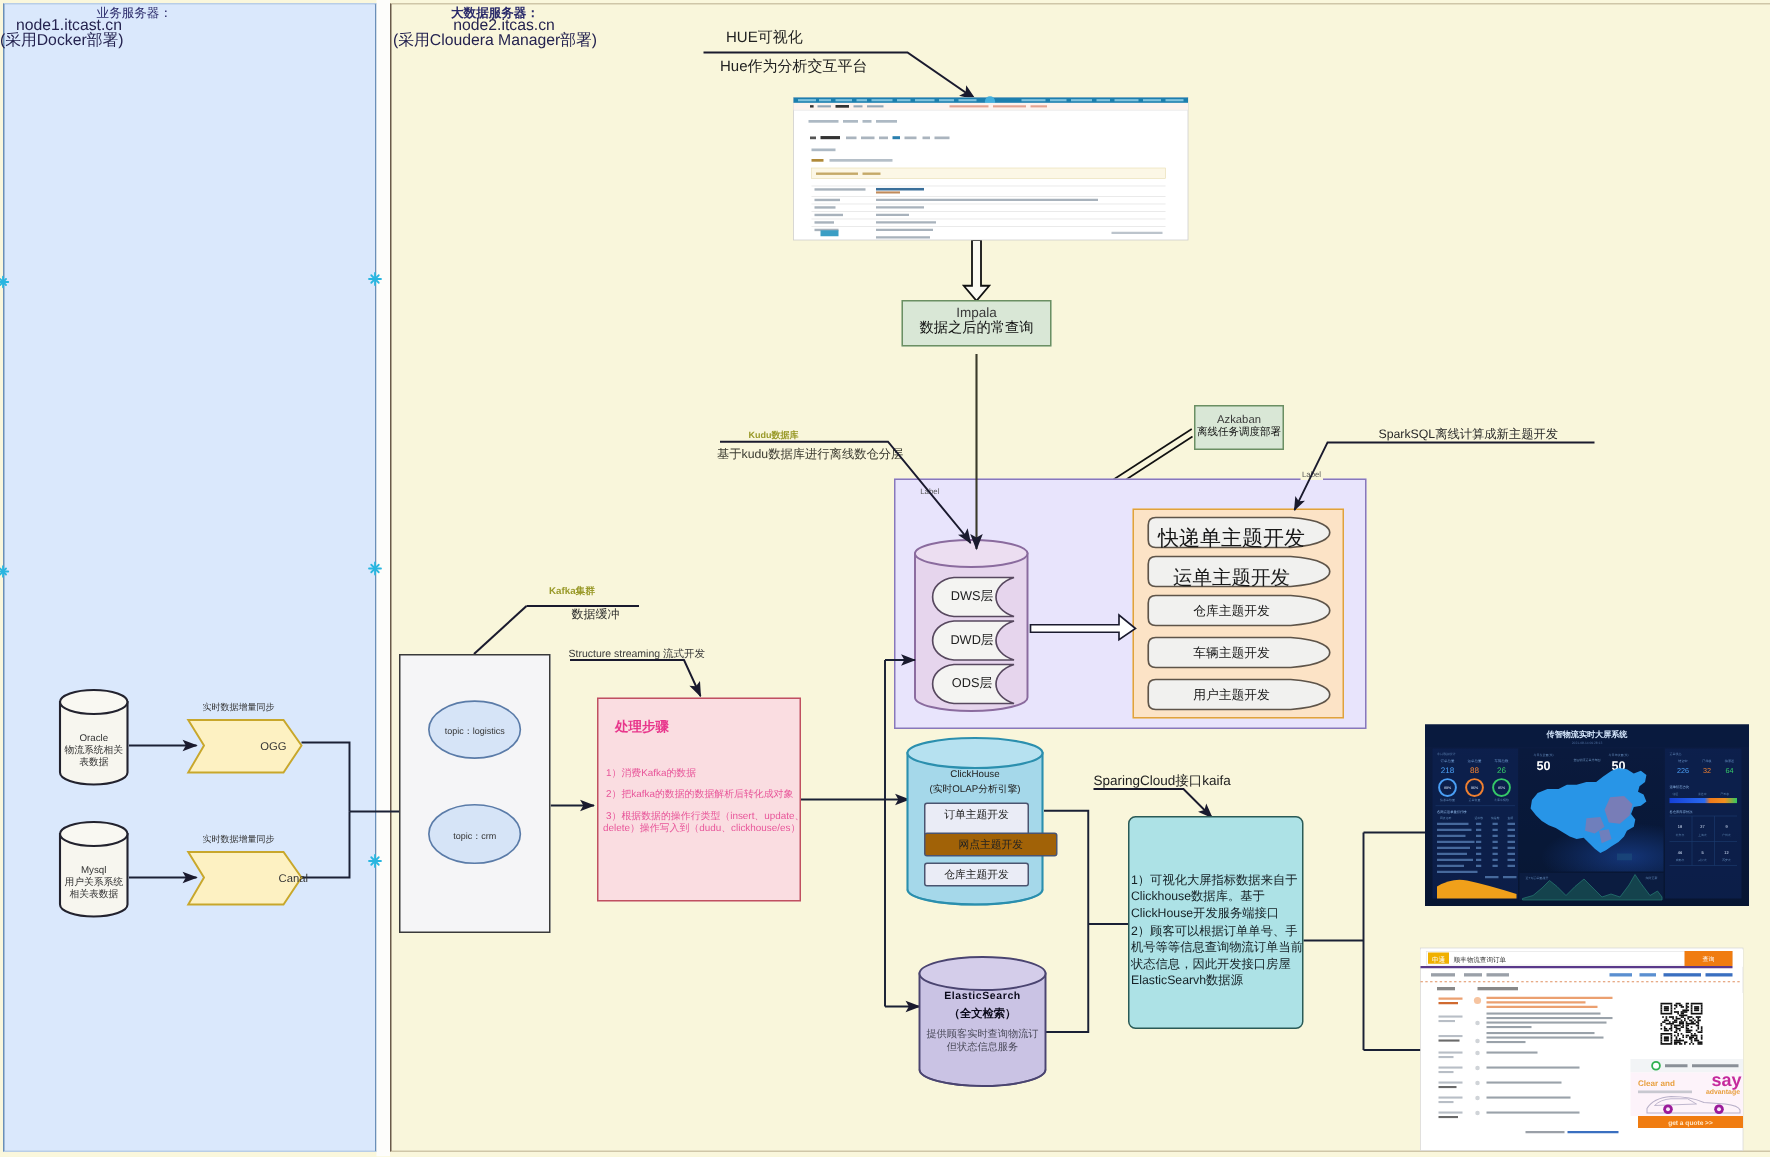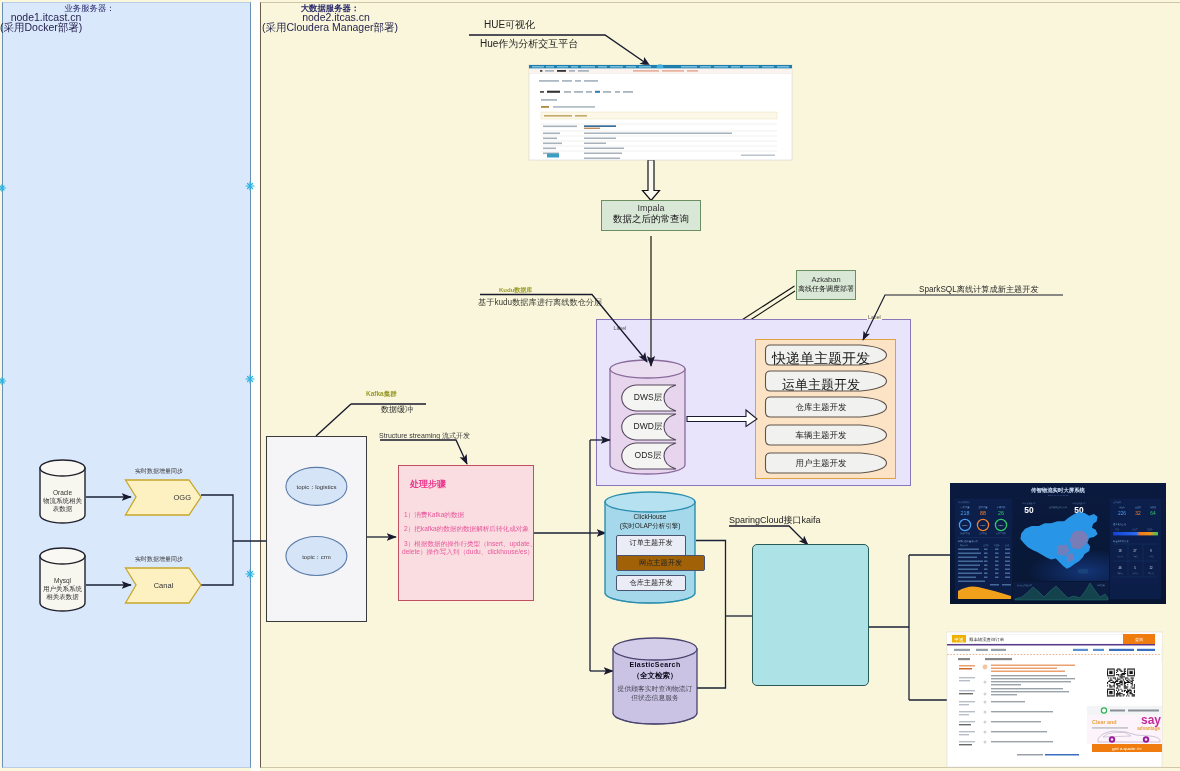--- a/index.html
+++ b/index.html
@@ -145,21 +145,21 @@
     <span>Oracle</span><br>
     <span>物流系统相关</span><br>
     <span>表数据</span>
   </div>
   <div class="txt" style="left:38px;top:577px;width:49px;text-align:center;font-size:6.5px;color:#333;line-height:8px;white-space:normal;">
     <span>Mysql</span><br>
     <span>用户关系系统</span><br>
     <span>相关表数据</span>
   </div>
   <div class="txt" style="left:136px;top:493px;width:55px;text-align:right;font-size:7.5px;color:#333;">OGG</div>
-  <div class="txt" style="left:136px;top:581px;width:55px;text-align:center;font-size:7.5px;color:#333;">Canal</div>
+  <div class="txt" style="left:136px;top:581px;width:55px;text-align:center;font-size:7.5px;color:#333;padding-left:32px;">Canal</div>
   <div class="txt" style="left:124px;top:467px;width:70px;text-align:center;font-size:6px;color:#333;">实时数据增量同步</div>
   <div class="txt" style="left:124px;top:555px;width:70px;text-align:center;font-size:6px;color:#333;">实时数据增量同步</div>
 
   <div class="abs" style="left:266px;top:436px;width:101px;height:186px;background:#f5f5f7;border:1px solid #3a3a3a;"></div>
   <svg width="1180" height="771" viewBox="0 0 1180 771">
     <ellipse cx="316.4" cy="486.4" rx="30.5" ry="19" fill="#d6e4f7" stroke="#5a7ba8" stroke-width="1.1"></ellipse>
     <ellipse cx="316.4" cy="556" rx="30.5" ry="19.5" fill="#d6e4f7" stroke="#5a7ba8" stroke-width="1.1"></ellipse>
   </svg>
   <div class="txt" style="left:286px;top:483px;width:61px;text-align:center;font-size:6px;color:#333;">topic：logistics</div>
   <div class="txt" style="left:286px;top:553px;width:61px;text-align:center;font-size:6px;color:#333;">topic：crm</div>
@@ -799,14 +799,23 @@
     <path d="M 151 107 Q 155 100 167 99 Q 180 99 189 103 L 203 104 Q 212 105 213 108 L 213 110 L 151 110 Z" fill="none" stroke="#b8b0c8" stroke-width="0.7"></path>
     <path d="M 156 105 Q 160 101 167 100.5 L 178 100.5 L 184 104 Z" fill="none" stroke="#b8b0c8" stroke-width="0.6"></path>
     <circle cx="165" cy="107.5" r="3.2" fill="#9a1a9a"></circle>
       <circle cx="165" cy="107.5" r="1.3" fill="#f8e8f8"></circle>
     <circle cx="199" cy="107.5" r="3.2" fill="#9a1a9a"></circle>
       <circle cx="199" cy="107.5" r="1.3" fill="#f8e8f8"></circle>
     <rect x="145" y="112" width="70" height="8" fill="#f07c10"></rect>
     <text x="180" y="117.8" fill="#ffe8c8" font-size="4.4" text-anchor="middle" font-family="sans-serif" font-weight="bold">get a quote &gt;&gt;</text>
   </svg>
 
+  <div class="abs" style="left:754px;top:581px;width:118px;font-size:8.2px;color:#152025;line-height:11.2px;">
+    <div>1）可视化大屏指标数据来自于</div>
+    <div>Clickhouse数据库。基于</div>
+    <div>ClickHouse开发服务端接口</div>
+    <div>2）顾客可以根据订单单号、手</div>
+    <div>机号等等信息查询物流订单当前</div>
+    <div>状态信息，因此开发接口房屋</div>
+    <div>ElasticSearvh数据源</div>
+  </div>
 
 </div>
 
 </body></html>

